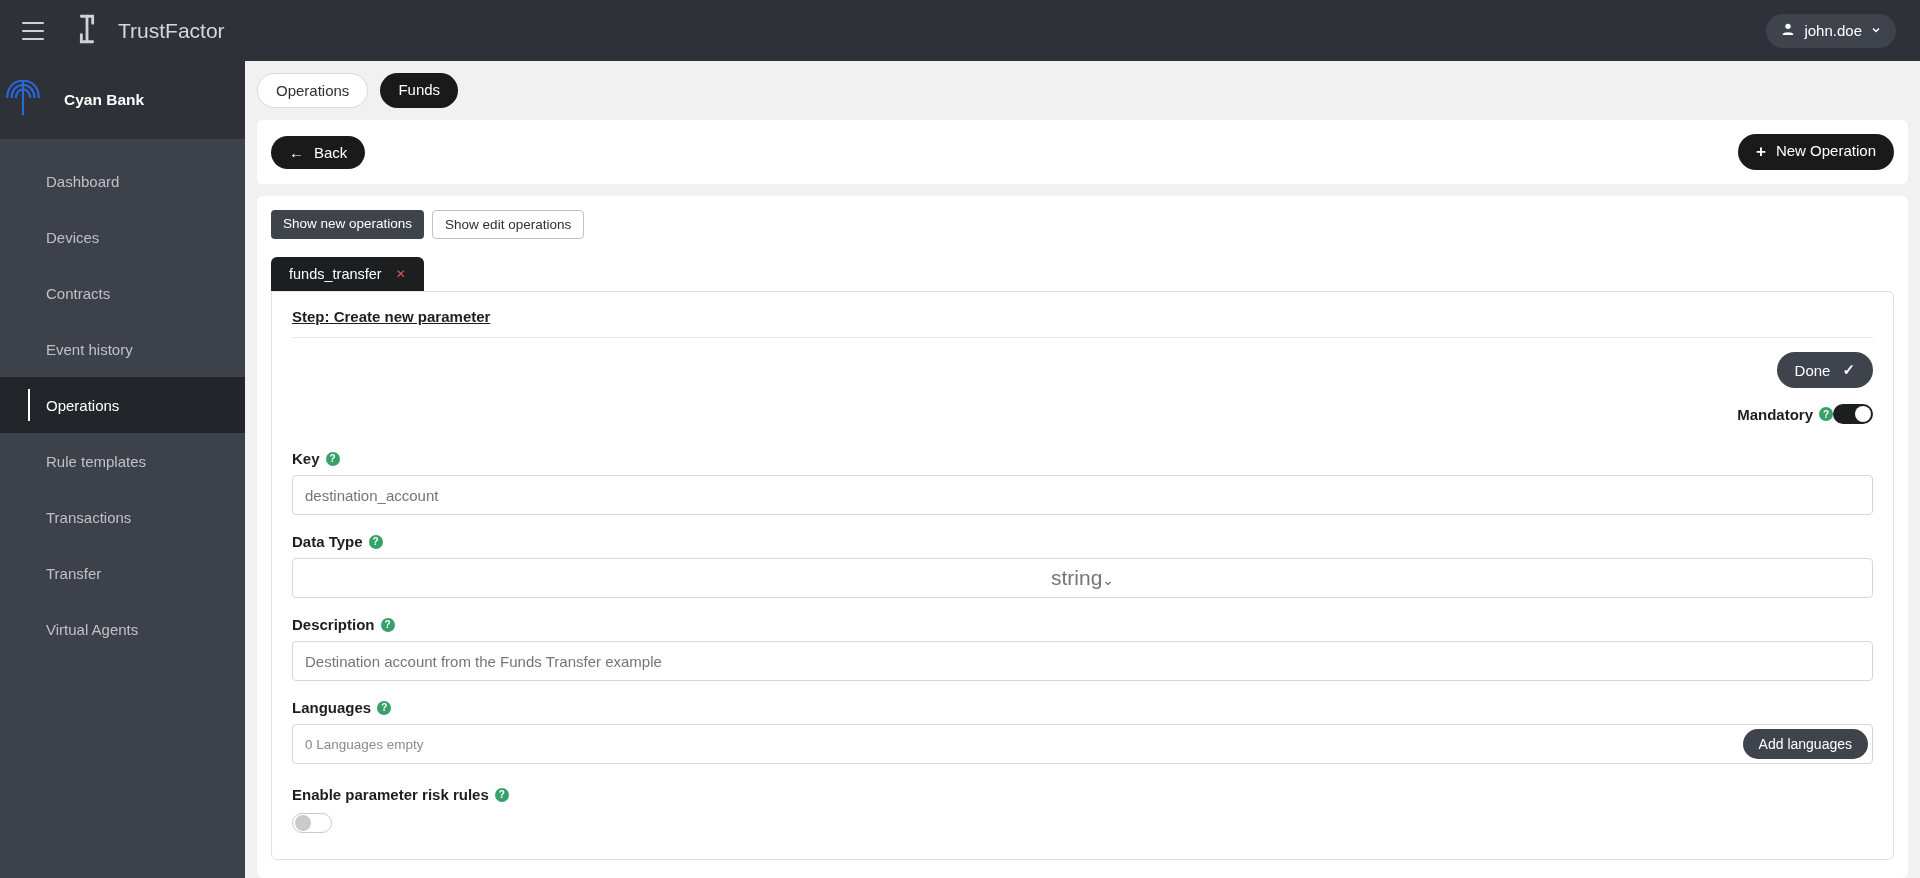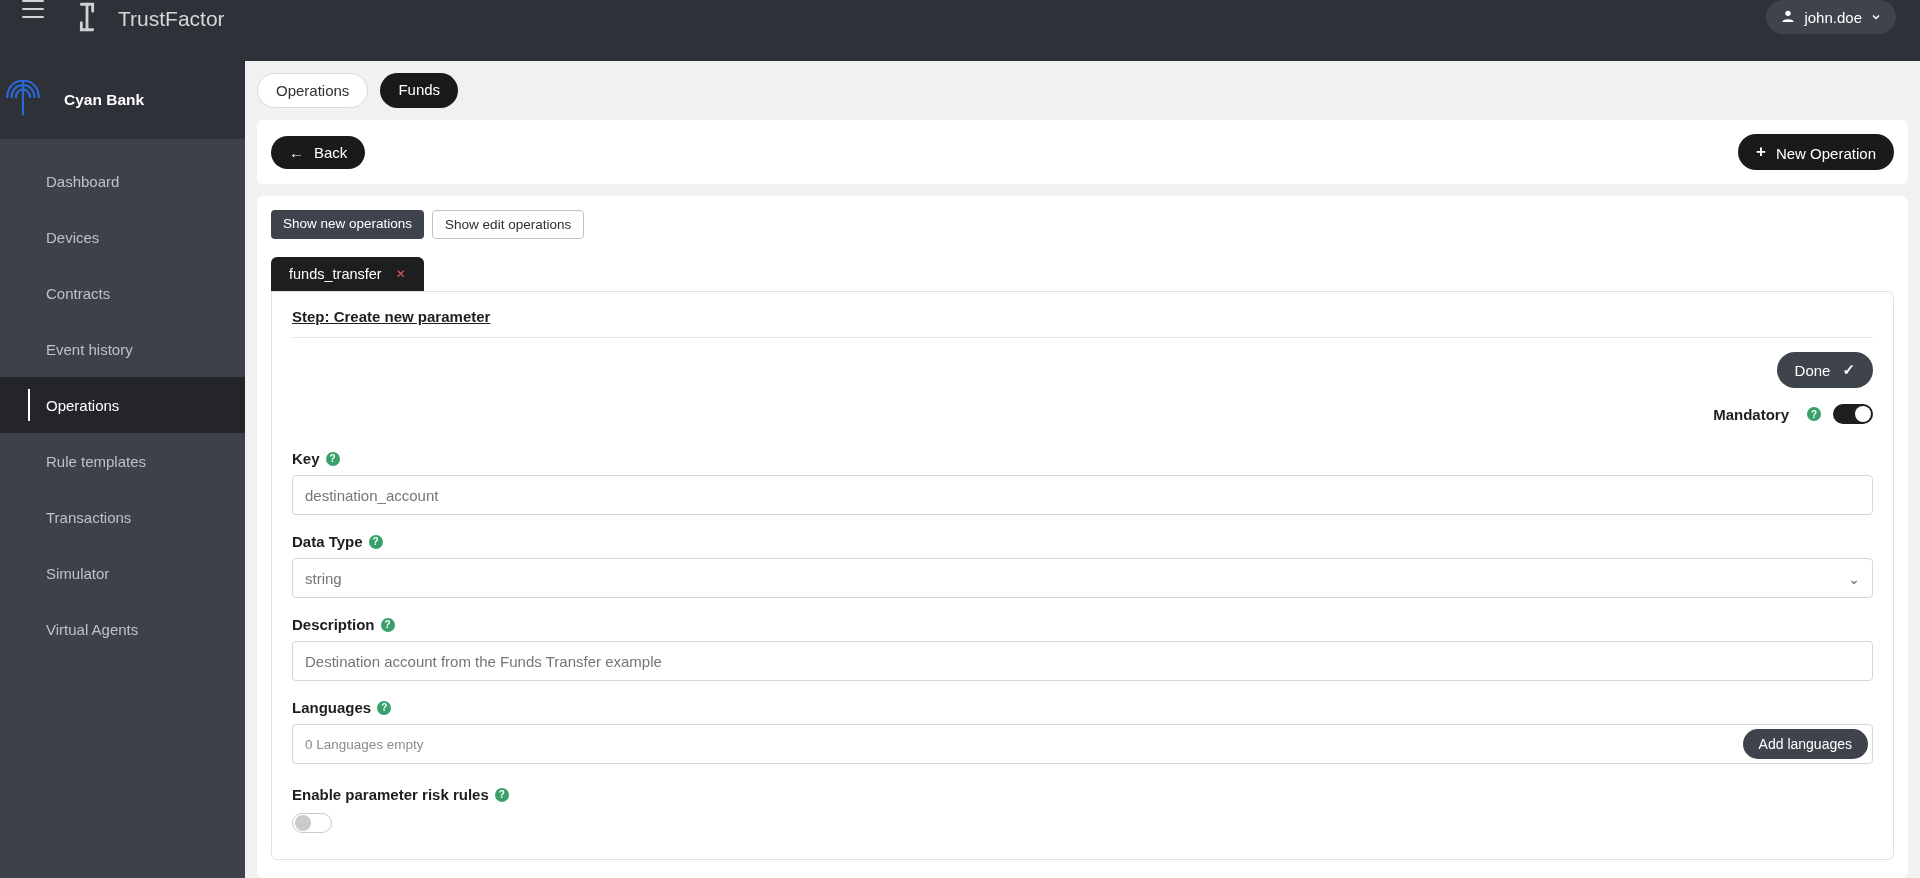--- a/index.html
+++ b/index.html
@@ -1,19 +1,19 @@
 <!DOCTYPE html>
 <html><head>
 <meta charset="utf-8">
 <style>
   * { box-sizing: border-box; margin: 0; padding: 0; font-family: "Segoe UI", "Helvetica Neue", Arial, sans-serif; }
   body { background: #f1f1f2; color: #1e1e1e; width: 1920px; height: 878px; overflow: hidden; position: relative; }
 
   
-  .topbar { height: 61px; background: #2e3138; display: flex; align-items: flex-start; padding: 0 24px 0 22px; }
+  .topbar { height: 61px; background: #2e3138; display: flex; align-items: center; padding: 0 24px 0 22px; }
   .hamburger { width: 24px; height: 18px; display: flex; flex-direction: column; justify-content: space-between; cursor: pointer; }
   .hamburger span { height: 2px; width: 22px; background: #d0d2d6; border-radius: 1px; }
   .brand { display: flex; align-items: center; gap: 14px; margin-left: 24px; }
   .brand-name { font-size: 21px; font-weight: 500; color: #d6d7da; }
   .topbar-spacer { flex: 1; }
   .user-pill { background: #3e434c; color: #ffffff; border-radius: 18px; height: 34px; display: flex; align-items: center; gap: 8px; padding: 0 14px; cursor: pointer; font-size: 15px; }
 
   
   .app-body { display: flex; height: calc(878px - 61px); }
   .sidebar { width: 245px; background: #3d4149; color: #c9cbcf; display: flex; flex-direction: column; }
@@ -27,21 +27,21 @@
   
   .main { flex: 1; overflow: auto; padding: 0 12px; }
   .tabs-row { display: flex; gap: 12px; padding: 12px 0 12px 0; }
   .tab { border-radius: 18px; padding: 8px 18px; font-size: 15px; font-weight: 500; cursor: pointer; }
   .tab.light { background: #ffffff; border: 1px solid #d8d9db; color: #2e2e2e; }
   .tab.dark { background: #1a1a1a; color: #ffffff; }
 
   .card { background: #ffffff; border-radius: 6px; padding: 14px 14px; }
   .card + .card { margin-top: 12px; }
   .row-between { display: flex; justify-content: space-between; align-items: center; }
-  .pill-btn { border-radius: 18px; padding: 8px 18px; font-size: 15px; font-weight: 500; display: inline-flex; align-items: flex-end; gap: 10px; cursor: pointer; border: none; }
+  .pill-btn { border-radius: 18px; padding: 8px 18px; font-size: 15px; font-weight: 500; display: inline-flex; align-items: flex-start; gap: 10px; cursor: pointer; border: none; }
   .pill-btn.dark { background: #1a1a1a; color: #ffffff; }
   .arrow-left::before { content: "←"; font-weight: 700; }
   .plus::before { content: "+"; font-weight: 700; font-size: 17px; }
 
   
   .chips { display: flex; gap: 8px; margin-bottom: 18px; }
   .chip { font-size: 13.5px; padding: 6px 12px; border-radius: 4px; cursor: pointer; }
   .chip.dark { background: #3e434c; color: #ffffff; }
   .chip.outline { background: #ffffff; border: 1px solid #c2c3c6; color: #2e2e2e; }
 
@@ -51,29 +51,29 @@
   .close-x { color: #e25b5b; font-size: 12px; cursor: pointer; }
 
   
   .panel { border: 1px solid #e0e1e3; border-radius: 0 6px 6px 6px; padding: 16px 20px 26px 20px; }
   .panel-title { font-size: 15px; font-weight: 700; text-decoration: underline; margin-bottom: 12px; }
   .panel-hr { border: none; border-top: 1px solid #e5e6e8; margin-bottom: 14px; }
 
   .done-btn { background: #3e434c; color: #ffffff; border-radius: 20px; padding: 9px 18px; font-size: 15px; display: inline-flex; align-items: center; gap: 12px; cursor: pointer; border: none; }
   .check::after { content: "✓"; font-weight: 700; }
 
-  .mand-row { display: flex; justify-content: flex-end; align-items: center; gap: 12px; margin-top: 16px; }
+  .mand-row { display: flex; justify-content: flex-end; align-items: center; margin-top: 16px; }
   .mand-label { font-size: 15px; font-weight: 700; }
   .help-dot { width: 14px; height: 14px; border-radius: 50%; background: #38a169; display: inline-flex; align-items: center; justify-content: center; color: #fff; font-size: 10px; font-weight: 700; vertical-align: middle; margin-left: 6px; }
 
   
   .form-grid { display: grid; grid-template-columns: 1fr; gap: 18px 36px; margin-top: 26px; }
   .field-label { font-size: 15px; font-weight: 700; margin-bottom: 8px; display: flex; align-items: center; }
   .text-input { width: 100%; height: 40px; border: 1px solid #d5d6d9; border-radius: 4px; padding: 0 12px; font-size: 15px; color: #747579; background: #ffffff; }
-  .select-input { width: 100%; height: 40px; border: 1px solid #d5d6d9; border-radius: 4px; padding: 0 12px; font-size: 15px; color: #747579; background: #ffffff; display: flex; align-items: center; justify-content: space-between; cursor: pointer; }
+  .select-input { width: 100%; height: 40px; border: 1px solid #d5d6d9; border-radius: 4px; padding: 0 12px; font-size: 21px; color: #747579; background: #ffffff; display: flex; align-items: center; justify-content: center; cursor: pointer; }
   .caret-down::after { content: "⌄"; color: #6b6c70; font-size: 14px; }
 
   .lang-box { display: flex; align-items: center; border: 1px solid #d5d6d9; border-radius: 4px; height: 40px; padding-left: 12px; }
   .lang-text { font-size: 13.5px; color: #8a8b8f; flex: 1; }
   .lang-btn { background: #3e434c; color: #ffffff; border-radius: 16px; padding: 7px 16px; font-size: 14px; margin-right: 4px; border: none; cursor: pointer; }
 
   .risk-row { margin-top: 22px; }
 
   
   .toggle { width: 40px; height: 20px; border-radius: 11px; position: relative; cursor: pointer; }
@@ -157,21 +157,21 @@
       <div class="nav-item active">
           <span>Operations</span>
         </div>
       <div class="nav-item">
           <span>Rule templates</span>
         </div>
       <div class="nav-item">
           <span>Transactions</span>
         </div>
       <div class="nav-item">
-          <span>Simulator</span>
+          <span>Transfer</span>
         </div>
       <div class="nav-item">
           <span>Virtual Agents</span>
         </div>
     </div>
   </div>
 
   <div class="main">
 
     <div class="tabs-row">

